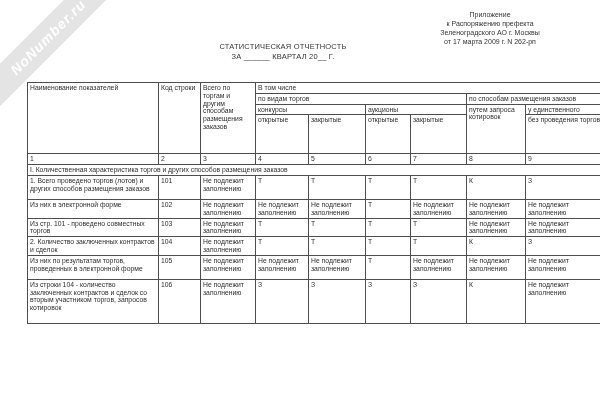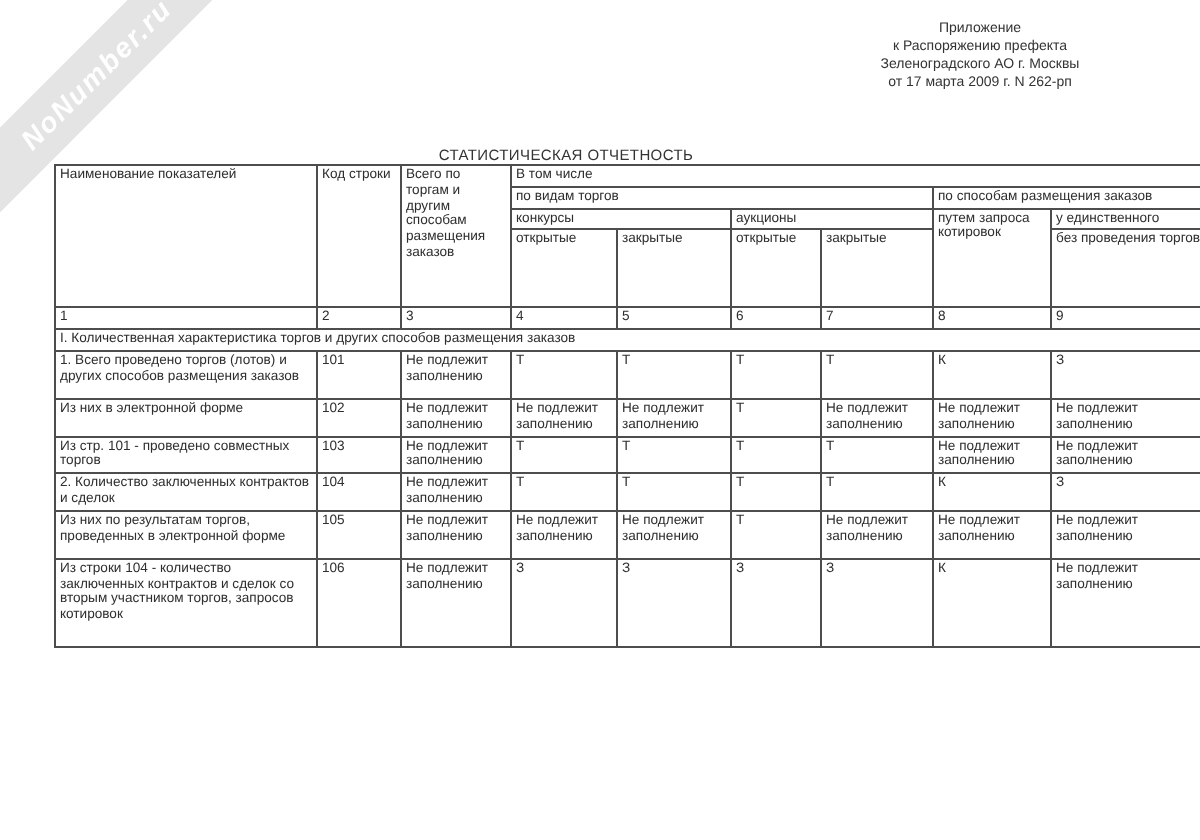--- a/index.html
+++ b/index.html
@@ -16,21 +16,21 @@
     display:flex;align-items:center;justify-content:center;
     font-size:14px;font-weight:bold;font-style:italic;letter-spacing:1px;
   }
   
   .annex{
     position:absolute;left:380px;top:10px;width:220px;
     text-align:center;font-size:7px;line-height:9px;color:#333;
   }
   
   .doc-title{
-    position:absolute;left:83px;top:73px;width:400px;
+    position:absolute;left:83px;top:42px;width:400px;
     text-align:center;font-size:7.5px;line-height:9.5px;letter-spacing:.2px;color:#333;
   }
   
   table.report{
     position:absolute;left:27px;top:82px;
     border-collapse:collapse;table-layout:fixed;width:576px;
     font-size:6.8px;line-height:7.8px;color:#2e2e2e;
   }
   table.report th, table.report td{
     border:1px solid #4d4d4d;
@@ -58,20 +58,21 @@
 
 <div class="annex">
   <div>Приложение</div>
   <div>к Распоряжению префекта</div>
   <div>Зеленоградского АО г. Москвы</div>
   <div>от 17 марта 2009 г. N 262-рп</div>
 </div>
 
 <div class="doc-title">
   <div>СТАТИСТИЧЕСКАЯ ОТЧЕТНОСТЬ</div>
+  <div>ЗА ______ КВАРТАЛ 20__ Г.</div>
 </div>
 
 <table class="report">
   <colgroup>
     <col style="width:131px">
       <col style="width:42px">
       <col style="width:55px">
     <col style="width:53px">
       <col style="width:57px">
       <col style="width:45px">

